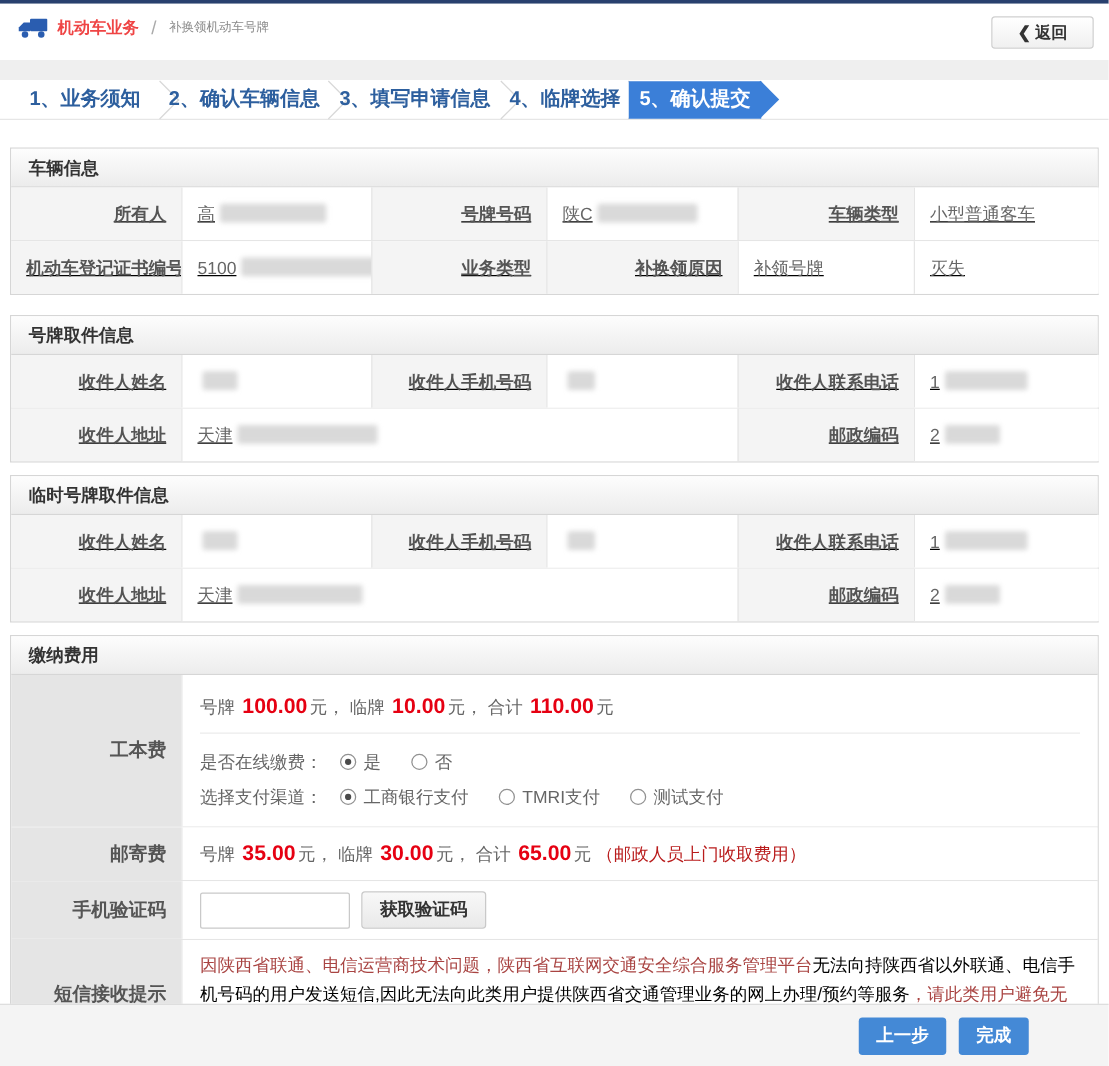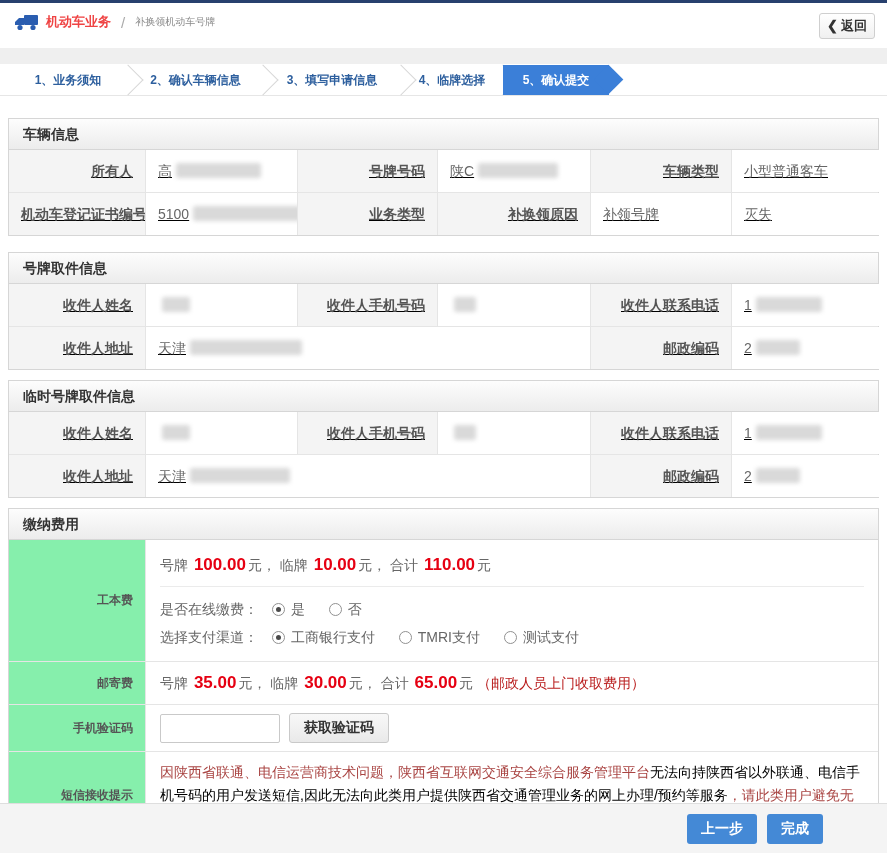--- a/index.html
+++ b/index.html
@@ -9,32 +9,32 @@
 
   .topline { height:3px; background:#28406e; }
 
   
   .header { position:relative; height:45px; background:#fff; padding:10px 12px 0 14px; }
   .hgroup { display:flex; align-items:center; gap:8px; }
   .truck { width:24px; height:18px; transform:scaleX(-1); }
   .app-title { font-size:13px; font-weight:bold; color:#ef4444; }
   .crumb-sep { font-size:15px; color:#aaa; margin:0 2px; }
   .sub-title { font-size:10px; color:#8a8a8a; }
-  .back-btn { position:absolute; right:12px; top:10px; height:26px; padding:0 7px;
+  .back-btn { position:absolute; right:12px; top:10px; height:26px; padding:0 20px;
     background:linear-gradient(#ffffff,#f0f0f0); border:1px solid #cfcfcf; border-radius:3px;
     font-size:13px; font-weight:bold; color:#333; cursor:pointer; line-height:24px; }
   .back-btn .chev { font-size:13px; margin-right:3px; color:#333; }
 
   .gap-band { height:16px; background:#efefef; }
 
   
   .tabstrip { height:32px; background:#fff; border-bottom:1px solid #e6e6e6; padding:1px 0 0 8px;
     display:flex; position:relative; }
   .step { position:relative; height:30px; line-height:30px; text-align:center;
-    font-size:12px; font-weight:bold; color:#2d5f9e; }
+    font-size:16px; font-weight:bold; color:#2d5f9e; }
   .step .lbl { position:relative; z-index:3; }
   .step::after { content:""; position:absolute; right:-11px; top:4px; width:21px; height:21px;
     border-top:1px solid #d8d8d8; border-right:1px solid #d8d8d8;
     transform:rotate(45deg); background:transparent; z-index:1; }
   .step.active { background:#3b7fd8; color:#fff; z-index:2; }
   .step.active::after { background:#3b7fd8; border:none; right:-10px; }
   .s1{width:120px;} .s2{width:135px;} .s3{width:138px;} .s4{width:102px;} .s5{width:106px;}
 
   
   .content { padding:22px 8px 0 8px; }
@@ -54,21 +54,21 @@
   .span3 { grid-column:span 3; }
 
   .redact { display:inline-block; height:15px; background:#d9d9d9; border-radius:2px;
     vertical-align:-2px; margin-left:4px; filter:blur(2px); }
   .w22{width:22px;} .w28{width:28px;} .w44{width:44px;} .w66{width:66px;} .w80{width:80px;}
   .w85{width:85px;} .w100{width:100px;} .w108{width:108px;} .w112{width:112px;}
 
   
   .frow { display:grid; grid-template-columns:136px 1fr; }
   .frow + .frow { border-top:1px solid #e5e5e5; }
-  .flab { background:#86efac; text-align:left; font-weight:bold; color:#555; font-size:12px;
+  .flab { background:#e5e5e5; text-align:left; font-weight:bold; color:#555; font-size:15px;
     display:flex; align-items:center; justify-content:flex-end; padding:0 12px; }
   .fval { background:#fff; border-left:1px solid #e5e5e5; color:#666; font-size:14px; }
 
   .fee-main { padding:8px 14px 10px 14px; }
   .fee-line { line-height:34px; border-bottom:1px solid #ebebeb; padding-bottom:4px;
     margin-bottom:8px; }
   .money { color:#e60012; font-weight:bold; font-size:17px; padding:0 2px; }
   .radio-line { line-height:28px; color:#666; }
   .q { margin-right:8px; }
   .radio { display:inline-block; width:13px; height:13px; border:1px solid #919191;

